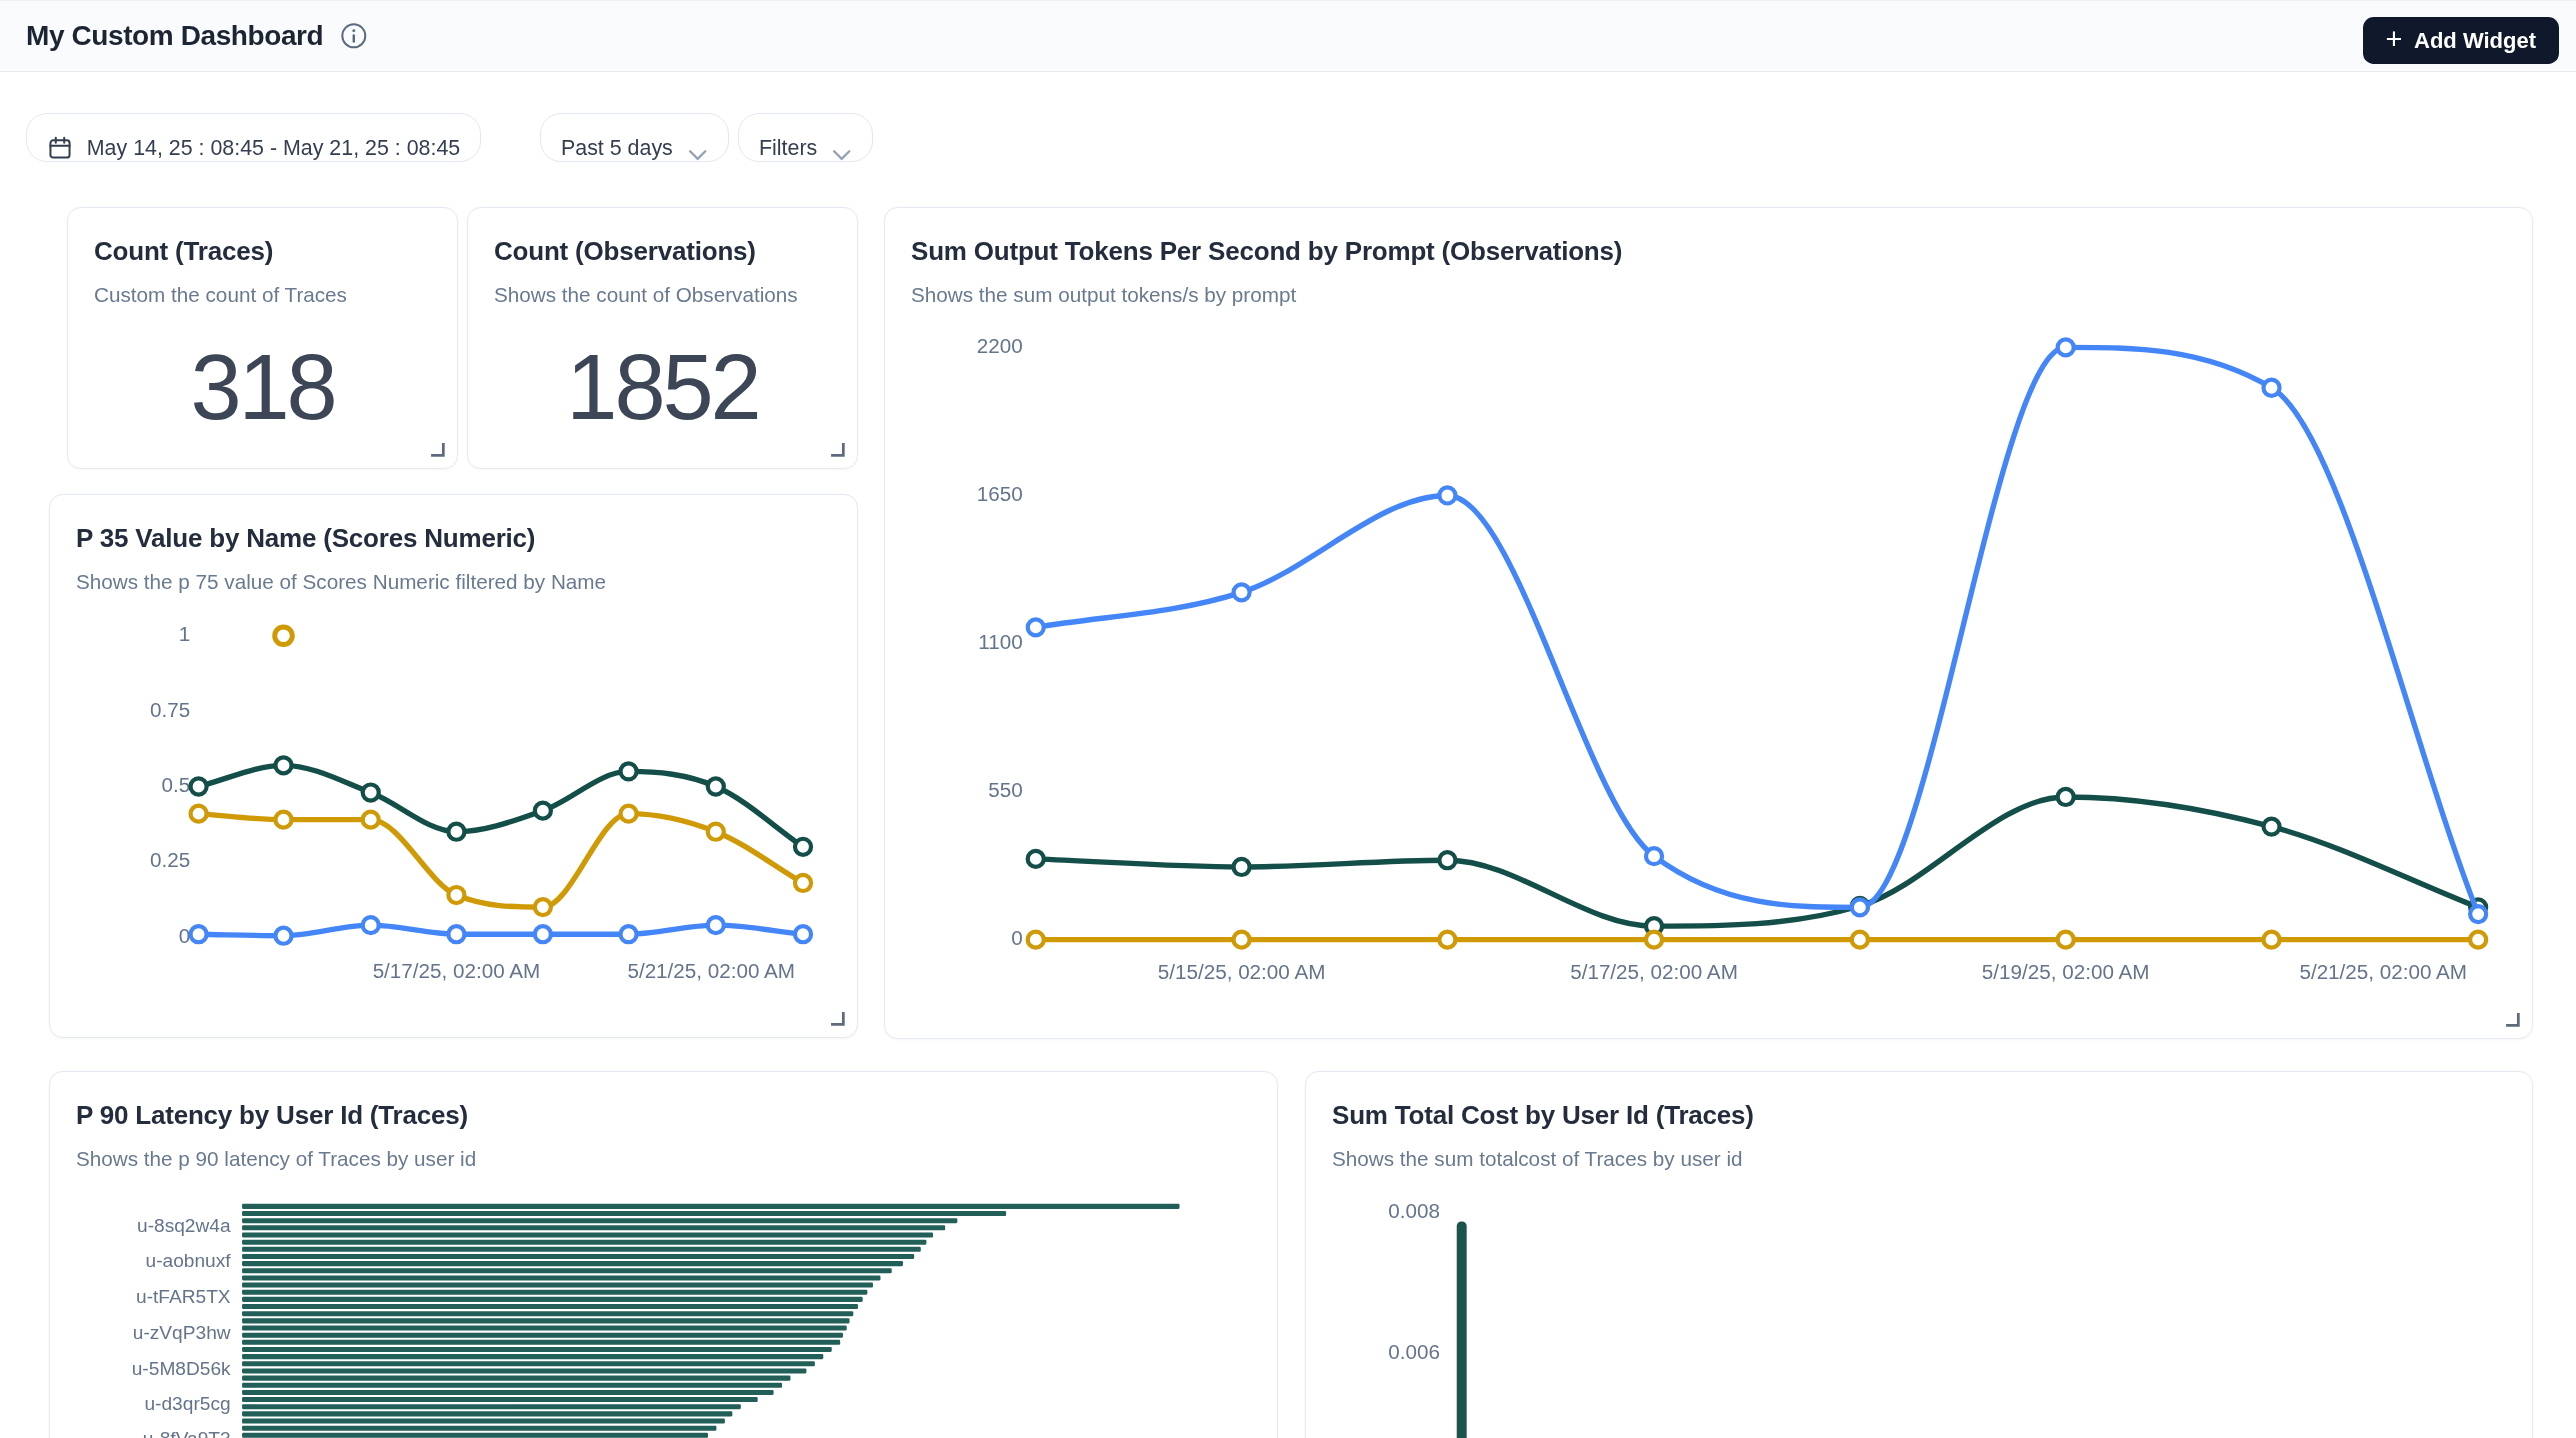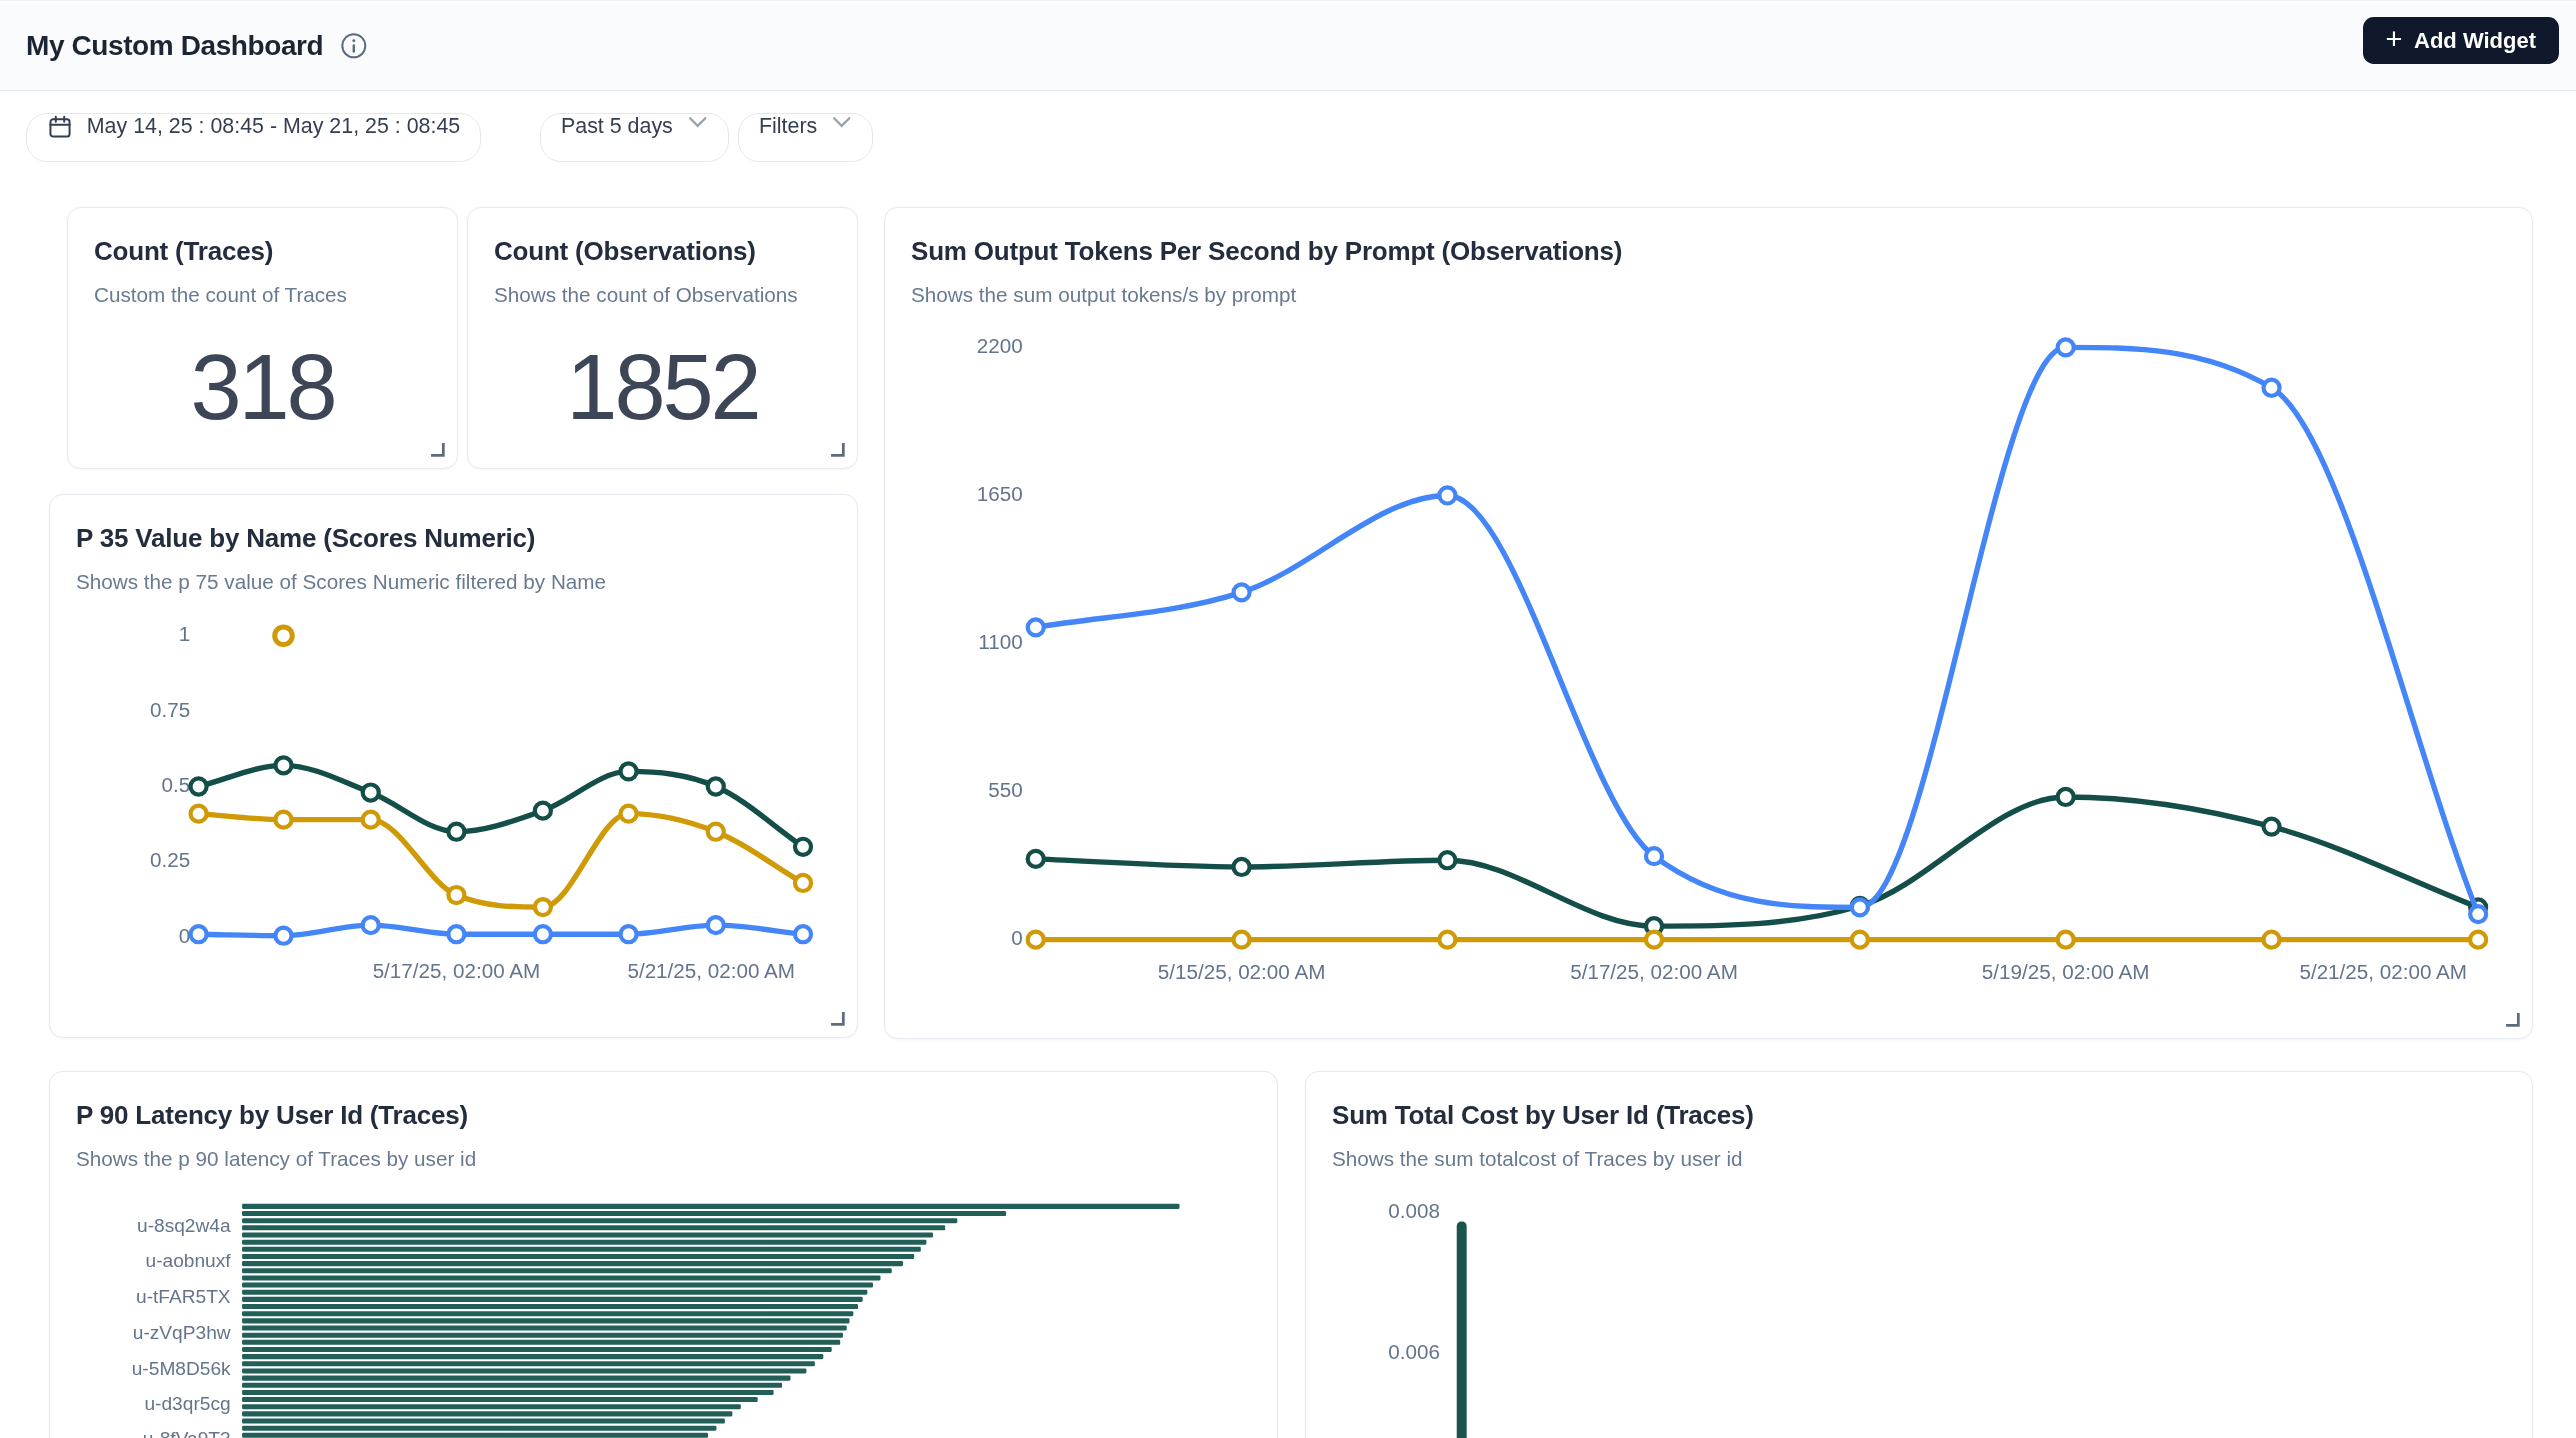--- a/index.html
+++ b/index.html
@@ -3,40 +3,40 @@
 <meta charset="utf-8">
 <style>
   html,body{margin:0;padding:0}
   body{
     width:2576px;height:1439px;overflow:hidden;position:relative;
     background:#ffffff;font-family:"Liberation Sans",sans-serif;
     -webkit-font-smoothing:antialiased;
   }
   
   .app-header{
-    position:absolute;left:0;top:0;width:2576px;height:91px;
+    position:absolute;left:0;top:0;width:2576px;height:72px;
     background:#fafbfd;border-top:1.5px solid #eef1f5;border-bottom:1.5px solid #e7ebf1;
     box-sizing:border-box;display:flex;align-items:center;
   }
   .app-title{
     margin:0 0 0 26px;font-size:28px;font-weight:700;color:#1c2533;letter-spacing:-0.4px;
   }
   .info-ico{margin-left:17px;display:flex;align-items:center}
   .add-widget-btn{
     position:absolute;right:17px;top:16px;height:47px;
     background:#10192c;color:#fff;border:none;border-radius:10.7px;
     display:flex;align-items:center;gap:11.5px;padding:0 23px;
     font-family:"Liberation Sans",sans-serif;font-size:22px;font-weight:600;cursor:pointer;
   }
   .plus-glyph{font-size:29px;font-weight:400;line-height:1;margin-top:-2.3px}
   
   .pill{
     position:absolute;top:113px;height:49px;box-sizing:border-box;
     background:#fff;border:1.5px solid #e3e8ef;border-radius:21px;
-    display:flex;align-items:flex-start;gap:13.8px;padding:0 20px;
+    display:flex;align-items:flex-end;gap:13.8px;padding:0 20px;
     font-size:21.4px;color:#333e50;cursor:pointer;white-space:nowrap;
   }
   .pill .chev{margin-top:2.3px}
   
   .card{
     position:absolute;background:#fff;border:1.5px solid #e5e9f0;border-radius:13.8px;
     box-sizing:border-box;box-shadow:0 0.8px 2.3px rgba(16,24,40,.04);
   }
   .card-title{
     position:absolute;left:26px;top:27.6px;font-size:26px;font-weight:600;color:#232d3d;

